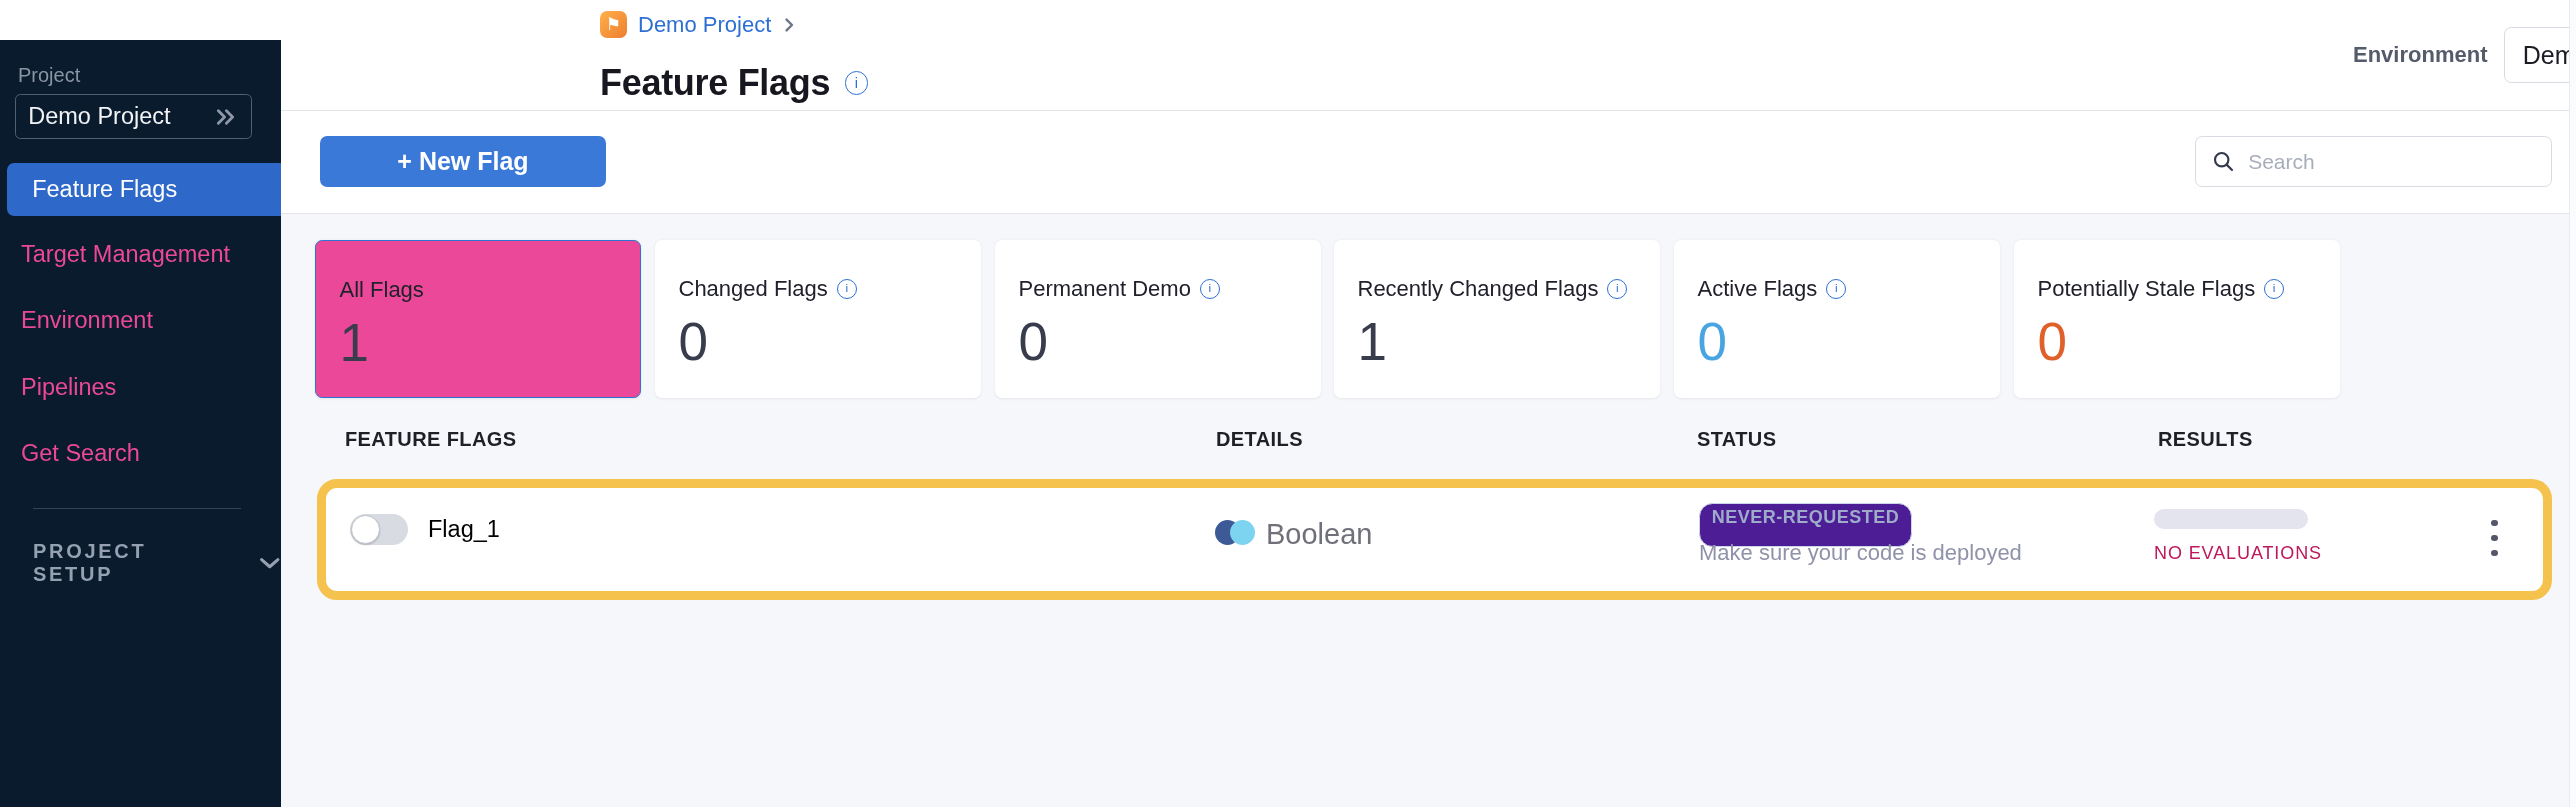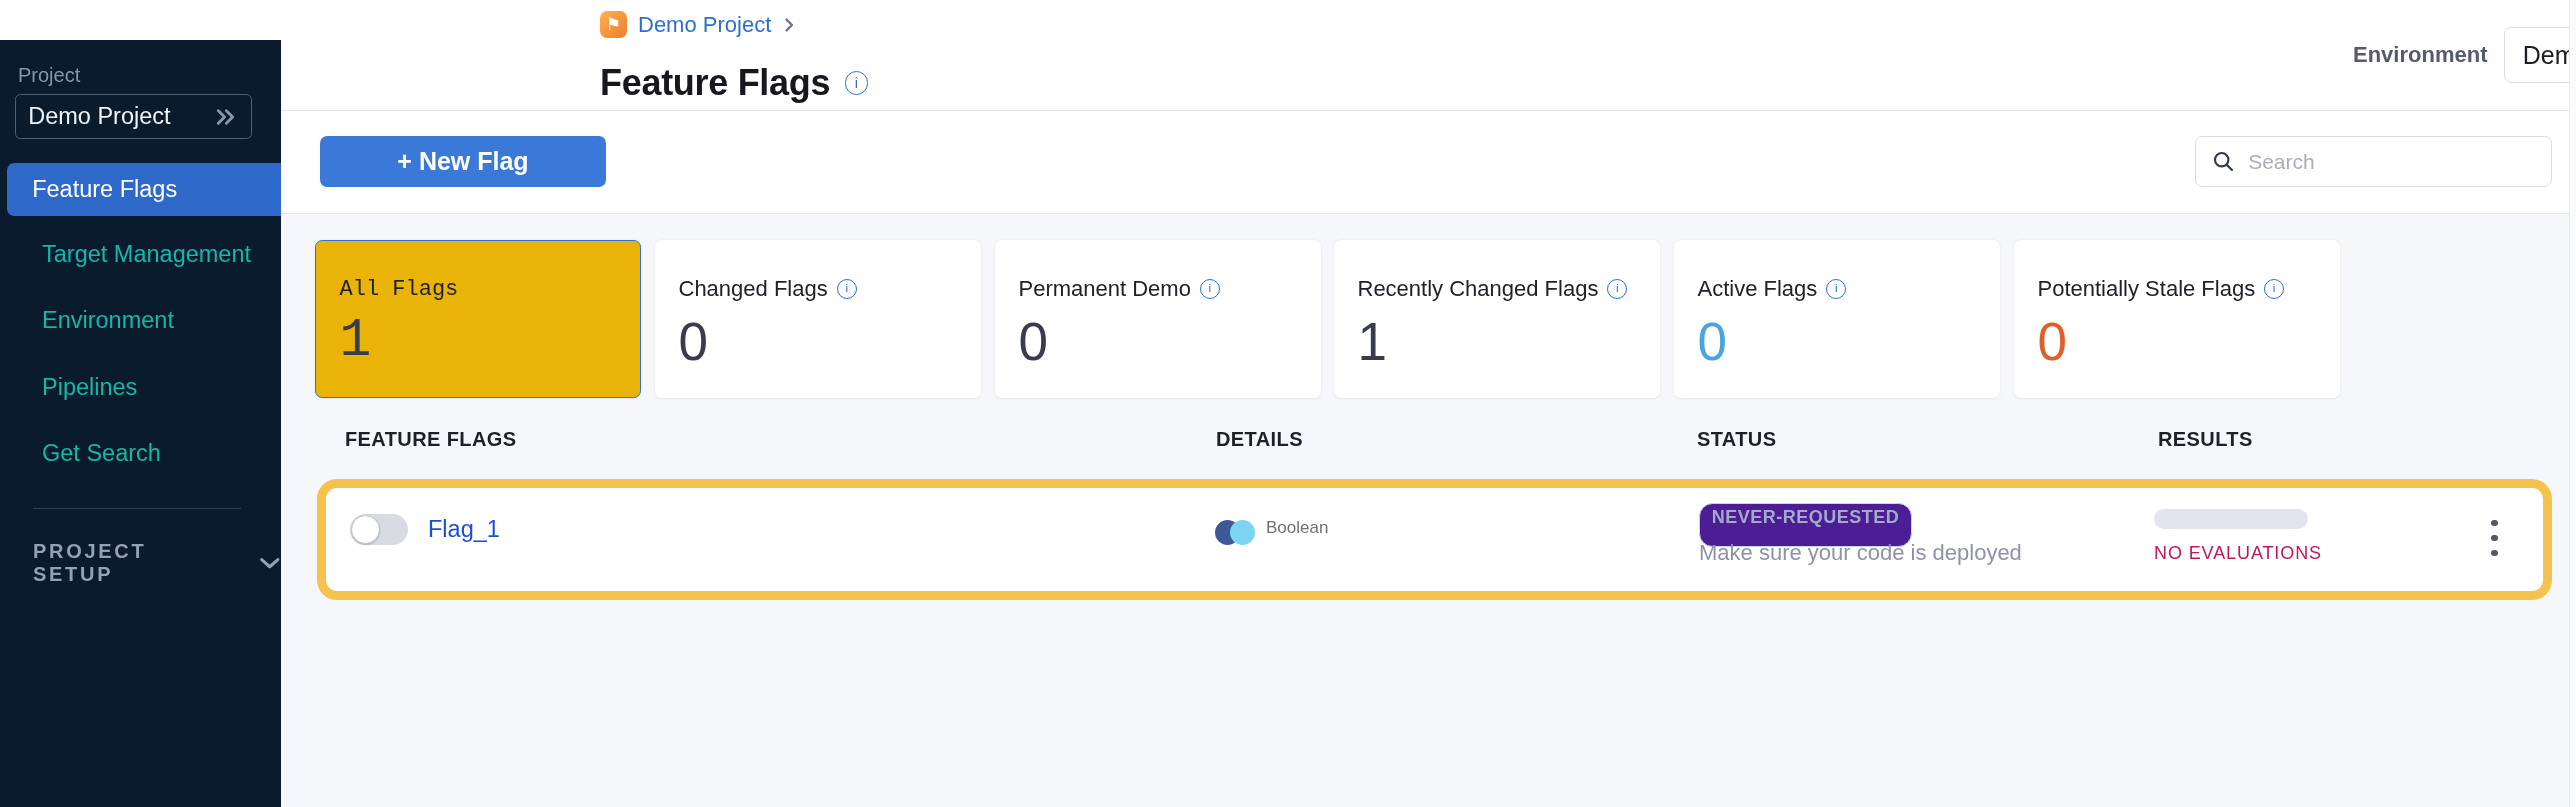--- a/index.html
+++ b/index.html
@@ -5,21 +5,21 @@
   * { margin:0; padding:0; box-sizing:border-box; }
   html,body { width:2576px; height:808px; }
   body { font-family:"Liberation Sans","DejaVu Sans",sans-serif; background:#fff; }
   .page { position:relative; width:2576px; height:808px; overflow:hidden; background:#fff; }
 
   
   .sidebar { position:absolute; left:0; top:0; width:281px; height:808px; background:#0B1B2E; z-index:10;margin-top:40px; }
   .project-label { position:absolute; left:18px; top:23.5px; font-size:20px; color:#8A94A6; }
   .project-selector { position:absolute; left:14.5px; top:54px; width:237px; height:45px; border:0.9px solid #525E72; border-radius:5.4px; display:flex; align-items:center; padding:0 12.7px; cursor:pointer; }
   .project-selector .name { color:#F1F3F6; font-size:23.5px; flex:1; white-space:nowrap; }
-  .nav-item { position:absolute; left:0; width:275px; height:43px; display:flex; align-items:center; padding-left:42px; font-size:23.5px; color:#14b8a6; cursor:pointer; }
+  .nav-item { position:absolute; left:0; width:275px; height:43px; display:flex; align-items:center; padding-left:21px; font-size:23.5px; color:#ec4899; cursor:pointer; }
   .nav-item.active { left:7.2px; width:274px; height:53px; background:#2E68C8; border-radius:7.2px 0 0 7.2px; color:#FFFFFF; padding-left:25px; font-weight:500; }
   .sidebar-divider { position:absolute; left:33px; top:468px; width:208px; height:0.9px; background:#33415A; }
   .section-header { position:absolute; left:33px; top:500px; display:flex; align-items:center; gap:23.5px; cursor:pointer; }
   .section-header .sec-label { font-size:20px; letter-spacing:2.7px; color:#95A0B3; font-weight:600; }
 
   
   .main-header { position:absolute; left:281px; top:0; width:2295px; height:111px; background:#fff; border-bottom:0.9px solid #E3E5EA; }
   .breadcrumb { position:absolute; left:319px; top:11px; display:flex; align-items:center; gap:11px; }
   .module-icon { width:27px; height:27px; border-radius:7.2px; background:linear-gradient(135deg,#FFB14A,#EE7D2F); display:flex; align-items:center; justify-content:center; }
   .module-icon::after { content:"⚑"; color:#fff; font-size:17px; line-height:1; font-family:"DejaVu Sans",sans-serif; }
@@ -38,41 +38,41 @@
   .new-flag-btn { position:absolute; left:320px; top:136px; width:286px; height:51px; background:#3B79D8; border:none; border-radius:7.2px; color:#fff; font-size:25px; font-weight:700; font-family:inherit; cursor:pointer; }
   .search-box { position:absolute; left:2195px; top:136px; width:357px; height:51px; border:1.4px solid #D8DBE3; border-radius:7.2px; background:#fff; display:flex; align-items:center; padding:0 14.5px; gap:12.7px; }
   .search-box input { border:none; outline:none; flex:1; font-size:21px; color:#30323C; font-family:inherit; background:transparent; }
   .search-box input::placeholder { color:#A9AEBA; }
 
   
   .content { position:absolute; left:281px; top:214px; width:2295px; height:594px; background:#F6F7FA; }
 
   
   .stat-card { position:absolute; top:240px; width:326px; height:158px; background:#fff; border-radius:7.2px; box-shadow:0 0.9px 2.7px rgba(30,40,60,0.08); padding:36px 23.5px 0 23.5px; cursor:pointer; }
-  .stat-card.selected { background:#eab308; border:1.8px solid #2F72D0;font-family:Liberation Mono, monospace; }
+  .stat-card.selected { background:#ec4899; border:1.8px solid #2F72D0; }
   .stat-label-row { display:flex; align-items:center; gap:9px; }
   .stat-label { font-size:22px; color:#20212B; white-space:nowrap; }
   .stat-info { width:20px; height:20px; border-width:1.4px; }
   .stat-info::after { font-size:11.8px; }
   .stat-value { margin-top:12.7px; font-size:53px; line-height:1; color:#383C4C; }
   .stat-value.blue { color:#48A5E1; }
   .stat-value.orange { color:#E0602A; }
 
   
   .col-header { position:absolute; top:428px; font-size:20px; font-weight:700; color:#1F2026; letter-spacing:0.4px; }
 
   
   .flag-row { position:absolute; left:317px; top:479px; width:2235px; height:121px; background:#fff; border:9px solid #F5C34D; border-radius:20px; cursor:pointer; }
   .toggle { position:absolute; left:350px; top:514px; width:58px; height:31px; background:#D8DBE1; border-radius:15.4px; cursor:pointer; }
   .toggle .knob { position:absolute; left:0.9px; top:0.9px; width:29px; height:29px; background:#fff; border:0.9px solid #BCC1CA; border-radius:50%; box-shadow:0 0.9px 1.8px rgba(0,0,0,0.18); }
-  .flag-name { position:absolute; left:428px; top:516px; font-size:23.5px; font-weight:500; color:#1d4ed8; cursor:pointer; }
+  .flag-name { position:absolute; left:428px; top:516px; font-size:23.5px; font-weight:500; color:#000000; cursor:pointer; }
   .bool-icon { position:absolute; left:1215px; top:520px; width:40px; height:25px; }
   .bool-icon .c1 { position:absolute; left:0; top:0; width:25px; height:25px; border-radius:50%; background:#3E5A96; }
   .bool-icon .c2 { position:absolute; left:14.5px; top:0; width:25px; height:25px; border-radius:50%; background:#7CD4F1; }
-  .flag-type { position:absolute; left:1266px; top:518px; font-size:17px; color:#6F7079; }
+  .flag-type { position:absolute; left:1266px; top:518px; font-size:29px; color:#6F7079; }
   .status-badge { position:absolute; left:1699px; top:503px; height:44px; line-height:26px; padding:0 11.8px; border:1.4px solid #CBD4E8; border-radius:13.6px; font-size:18px; font-weight:700; letter-spacing:0.5px; color:#9FACC9; background:#4c1d95; }
   .status-msg { position:absolute; left:1699px; top:540px; font-size:22px; color:#8F92A9; }
   .eval-bar { position:absolute; left:2154px; top:509px; width:154px; height:20px; border-radius:10px; background:#E3E4EE; }
   .eval-text { position:absolute; left:2154px; top:543px; font-size:18px; letter-spacing:0.9px; color:#be185d; }
   .kebab { position:absolute; left:2478px; top:518px; width:33px; height:40px; display:flex; flex-direction:column; align-items:center; justify-content:space-between; padding:1.8px 0; cursor:pointer; }
   .kebab span { width:6.3px; height:6.3px; border-radius:50%; background:#54576A; }
 
   
   .scroll-strip { position:absolute; right:0; top:0; width:7.2px; height:808px; background:#FAFBFC; border-left:0.9px solid #E8EAEE; z-index:40; }
 

